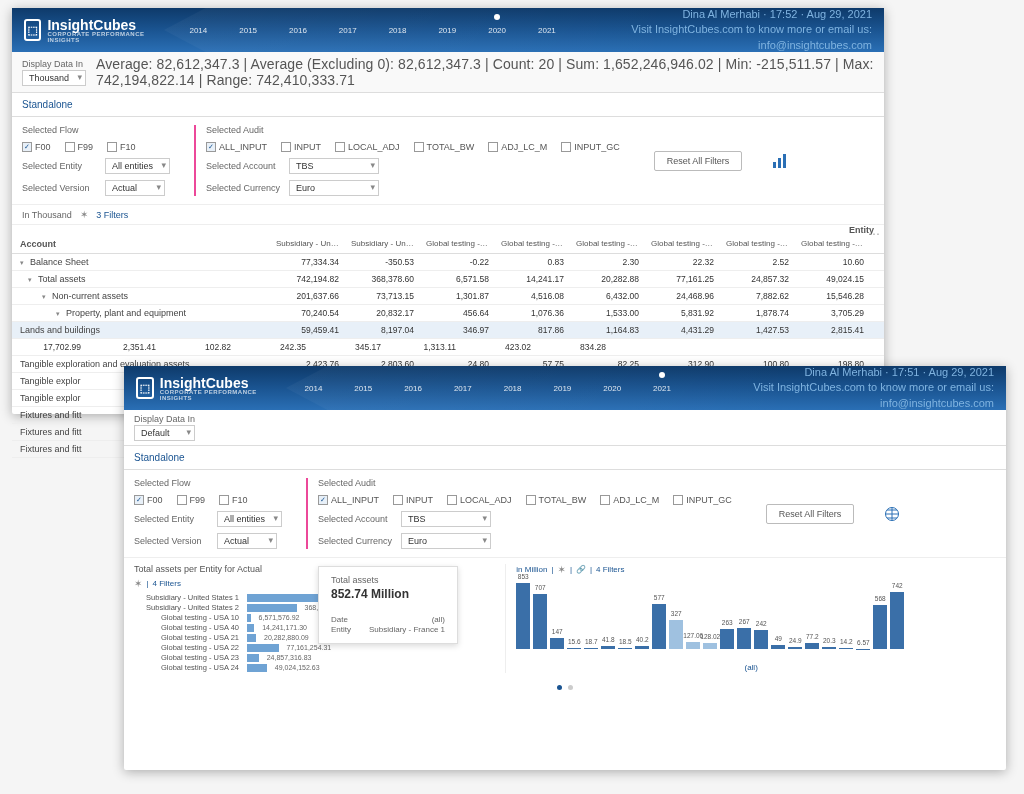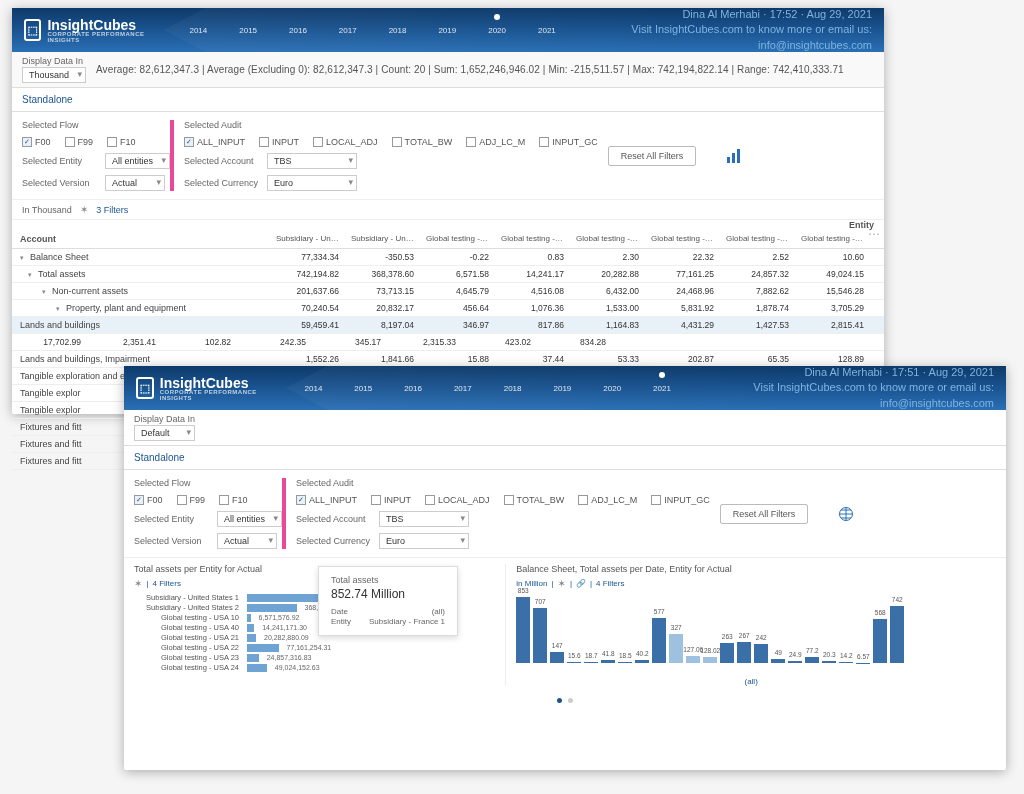--- a/index.html
+++ b/index.html
@@ -13,24 +13,24 @@
 .logo-icon{width:22px;height:22px;border:2px solid #fff;border-radius:3px;display:flex;align-items:center;justify-content:center;font-size:11px}
 .logo-sub{font-size:6px;opacity:.7;letter-spacing:.5px;margin-top:-2px}
 .timeline{flex:1;display:flex;gap:4px;margin:0 30px;z-index:2}
 .timeline-year{font-size:8px;color:rgba(255,255,255,.85);padding:4px 14px;position:relative}
 .timeline-year.active::before{content:"";position:absolute;top:-8px;left:50%;transform:translateX(-50%);width:6px;height:6px;background:#fff;border-radius:50%}
 .user-info{font-size:11px;color:#7fb3e0;z-index:2;text-align:right;line-height:1.4}
 .toolbar{display:flex;align-items:center;padding:4px 10px;border-bottom:1px solid #ddd;gap:10px;font-size:9px;color:#666}
 .toolbar.stats{background:#f9f9f9}
 .select{border:1px solid #ccc;padding:2px 16px 2px 6px;font-size:9px;background:#fff;color:#333;min-width:60px;cursor:pointer;position:relative}
 .select::after{content:"▾";position:absolute;right:3px;top:1px;color:#888}
-.stats-text{font-size:10px;color:#555;letter-spacing:.1px}
+.stats-text{font-size:14px;color:#555;letter-spacing:.1px}
 .tab{padding:6px 10px;color:#1a5491;font-size:10px;border-bottom:1px solid #ddd}
-.filters{display:flex;padding:8px 10px;border-bottom:1px solid #eee}
-.filter-col{display:flex;flex-direction:column;gap:6px;border-left:4px solid #ec4899;padding-left:10px}
+.filters{display:flex;padding:8px 10px;gap:24px;border-bottom:1px solid #eee}
+.filter-col{display:flex;flex-direction:column;gap:6px;border-left:2px solid #ec4899;padding-left:10px}
 .filter-col:first-child{border-left:none;padding-left:0}
 .filter-label{font-size:9px;color:#666;margin-bottom:1px}
 .check-row{display:flex;gap:14px;align-items:center}
 .chk{display:flex;align-items:flex-end;gap:3px;font-size:9px;color:#555;cursor:pointer}
 .chk-box{width:10px;height:10px;border:1px solid #999;display:inline-flex;align-items:center;justify-content:center;font-size:7px;color:#1a5491}
 .chk-box.on{background:#e8f0f8}
 .field-row{display:flex;align-items:center;gap:8px}
 .field-row .lbl{font-size:9px;color:#666;width:75px}
 .btn{border:1px solid #bbb;background:#fff;padding:4px 12px;font-size:9px;color:#555;cursor:pointer;border-radius:2px}
 .chart-ico{width:16px;height:16px;display:inline-block;margin-left:20px}
@@ -54,21 +54,21 @@
 .panel{flex:1;border-right:1px solid #eee;padding-right:10px}
 .panel:last-child{border-right:none;flex:1.3}
 .panel-title{font-size:9px;color:#555;margin-bottom:4px}
 .panel-sub{font-size:8px;color:#1a5491;display:flex;align-items:center;gap:4px;margin-bottom:4px}
 .hbar-row{display:flex;align-items:center;gap:8px;font-size:7.5px;margin:1px 0}
 .hbar-label{width:105px;text-align:right;color:#555}
 .hbar{height:8px;background:#6fa3d4}
 .hbar-val{color:#666;font-size:7px}
 .tooltip{position:absolute;left:318px;top:566px;background:#fff;border:1px solid #ddd;box-shadow:0 2px 6px rgba(0,0,0,.15);padding:8px 12px;font-size:9px;z-index:5;width:140px}
 .tooltip .tt-title{color:#666;margin-bottom:2px}
-.tooltip .tt-val{color:#333;font-size:12px;font-weight:400;margin-bottom:6px}
+.tooltip .tt-val{color:#333;font-size:12px;font-weight:700;margin-bottom:14px}
 .tooltip .tt-row{display:flex;justify-content:space-between;font-size:8px;color:#666;margin:1px 0}
 .vchart{display:flex;align-items:flex-end;gap:3px;height:68px;margin-top:6px;position:relative}
 .vbar{width:14px;background:#3a6fa8;position:relative}
 .vbar.lt{background:#9fc1e0}
 .vbar .vlbl{position:absolute;top:-10px;left:50%;transform:translateX(-50%);font-size:6.5px;color:#555;white-space:nowrap}
 .vchart-x{text-align:center;font-size:8px;color:#1a5491;margin-top:14px}
 .pager{display:flex;justify-content:center;gap:6px;padding:6px;font-size:12px;color:#1a5491}
 .pager .dot{width:5px;height:5px;border-radius:50%;background:#ccc}
 .pager .dot.on{background:#1a5491}
 </style>
@@ -197,21 +197,21 @@
           <div class="ncol-cell">14,241.17</div>
           <div class="ncol-cell">20,282.88</div>
           <div class="ncol-cell">77,161.25</div>
           <div class="ncol-cell">24,857.32</div>
           <div class="ncol-cell">49,024.15</div>
         </div>
         <div class="grid-row">
           <div class="acct-cell ind2"><span class="tree-caret">▾</span>Non-current assets</div>
           <div class="ncol-cell">201,637.66</div>
           <div class="ncol-cell">73,713.15</div>
-          <div class="ncol-cell">4,645.79</div>
+          <div class="ncol-cell">1,301.87</div>
           <div class="ncol-cell">4,516.08</div>
           <div class="ncol-cell">6,432.00</div>
           <div class="ncol-cell">24,468.96</div>
           <div class="ncol-cell">7,882.62</div>
           <div class="ncol-cell">15,546.28</div>
         </div>
         <div class="grid-row">
           <div class="acct-cell ind3"><span class="tree-caret">▾</span>Property, plant and equipment</div>
           <div class="ncol-cell">70,240.54</div>
           <div class="ncol-cell">20,832.17</div>
@@ -232,34 +232,23 @@
           <div class="ncol-cell">4,431.29</div>
           <div class="ncol-cell">1,427.53</div>
           <div class="ncol-cell">2,815.41</div>
         </div>
         <div class="grid-row">
           <div class="ncol-cell">17,702.99</div>
           <div class="ncol-cell">2,351.41</div>
           <div class="ncol-cell">102.82</div>
           <div class="ncol-cell">242.35</div>
           <div class="ncol-cell">345.17</div>
-          <div class="ncol-cell">2,315.33</div>
+          <div class="ncol-cell">1,313.11</div>
           <div class="ncol-cell">423.02</div>
           <div class="ncol-cell">834.28</div>
-        </div>
-        <div class="grid-row">
-          <div class="acct-cell ind4">Lands and buildings, Impairment</div>
-          <div class="ncol-cell">1,552.26</div>
-          <div class="ncol-cell">1,841.66</div>
-          <div class="ncol-cell">15.88</div>
-          <div class="ncol-cell">37.44</div>
-          <div class="ncol-cell">53.33</div>
-          <div class="ncol-cell">202.87</div>
-          <div class="ncol-cell">65.35</div>
-          <div class="ncol-cell">128.89</div>
         </div>
         <div class="grid-row">
           <div class="acct-cell ind4">Tangible exploration and evaluation assets</div>
           <div class="ncol-cell">2,423.76</div>
           <div class="ncol-cell">2,803.60</div>
           <div class="ncol-cell">24.80</div>
           <div class="ncol-cell">57.75</div>
           <div class="ncol-cell">82.25</div>
           <div class="ncol-cell">312.90</div>
           <div class="ncol-cell">100.80</div>
@@ -402,21 +391,20 @@
             <span class="hbar-val">24,857,316.83</span>
           </div>
           <div class="hbar-row">
             <span class="hbar-label">Global testing - USA 24</span>
             <span class="hbar" style="width:19.8px"></span>
             <span class="hbar-val">49,024,152.63</span>
           </div>
         </div>
     </div>
     <div class="panel">
-      <div class="panel-title">Balance Sheet, Total assets per Date, Entity for Actual</div>
       <div class="panel-sub"><span>in Million</span> | <span class="gear-ico">✶</span> | <span>🔗</span> | <span class="link">4 Filters</span></div>
       <div class="vchart" id="vchart">
           <div class="vbar" style="height: 66px;">
             <span class="vlbl">853</span>
           </div>
           <div class="vbar" style="height: 54.7034px;">
             <span class="vlbl">707</span>
           </div>
           <div class="vbar" style="height: 11.374px;">
             <span class="vlbl">147</span>

